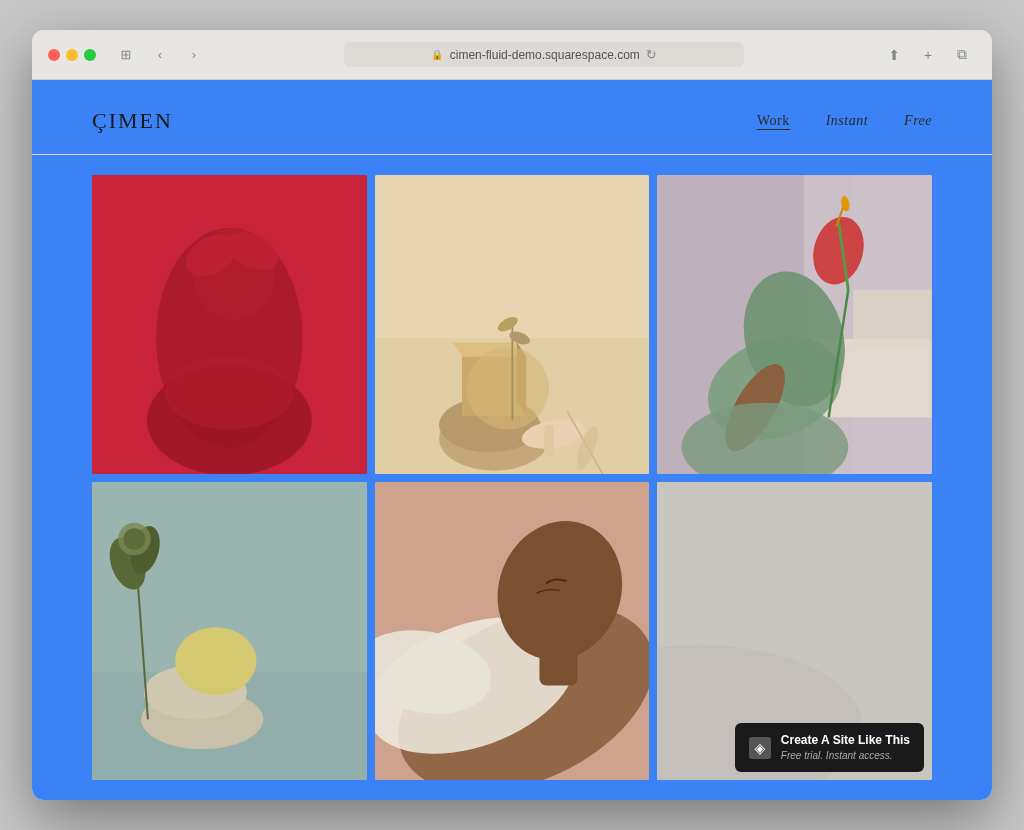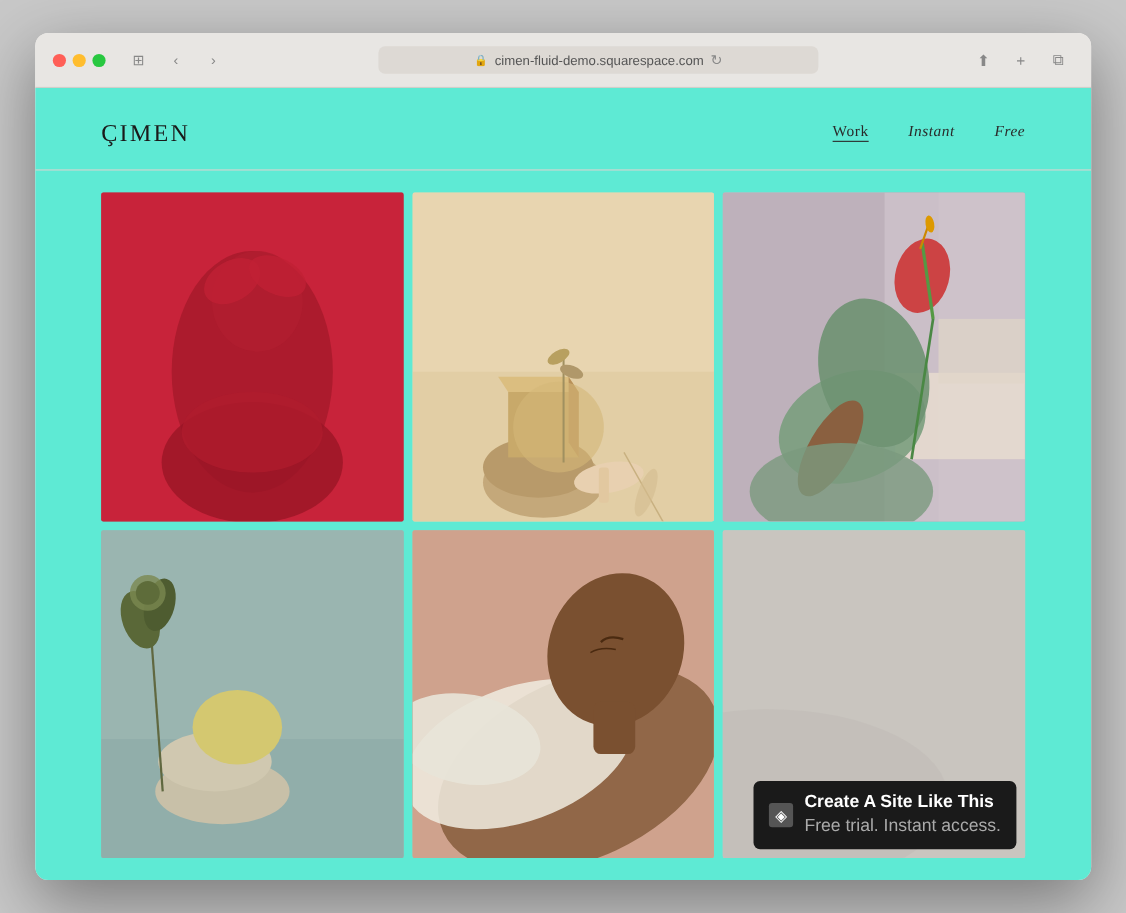--- a/index.html
+++ b/index.html
@@ -95,21 +95,21 @@
       display: flex;
       align-items: center;
       justify-content: center;
       color: #888;
       font-size: 14px;
     }
 
     .website-content {
       flex: 1;
       overflow: hidden;
-      background: #5eead4;
+      background: #3b82f6;
       display: flex;
       flex-direction: column;
     }
 
     .site-header {
       padding: 28px 60px 20px;
       display: flex;
       align-items: center;
       justify-content: space-between;
       border-bottom: 1px solid #d8d4cf;
@@ -216,29 +216,30 @@
       border-radius: 3px;
       display: flex;
       align-items: center;
       justify-content: center;
       font-size: 14px;
       color: white;
       flex-shrink: 0;
     }
 
     .badge-text-main {
-      font-size: 16px;
+      font-size: 12px;
       font-weight: 600;
       line-height: 1.3;
     }
 
     .badge-text-sub {
-      font-size: 16px;
+      font-size: 10px;
       color: #aaa;
       line-height: 1.3;
+      font-style: italic;
     }
 
     
     .chrome-center {
       flex: 1;
       display: flex;
       justify-content: center;
     }
 
     .chrome-right {

